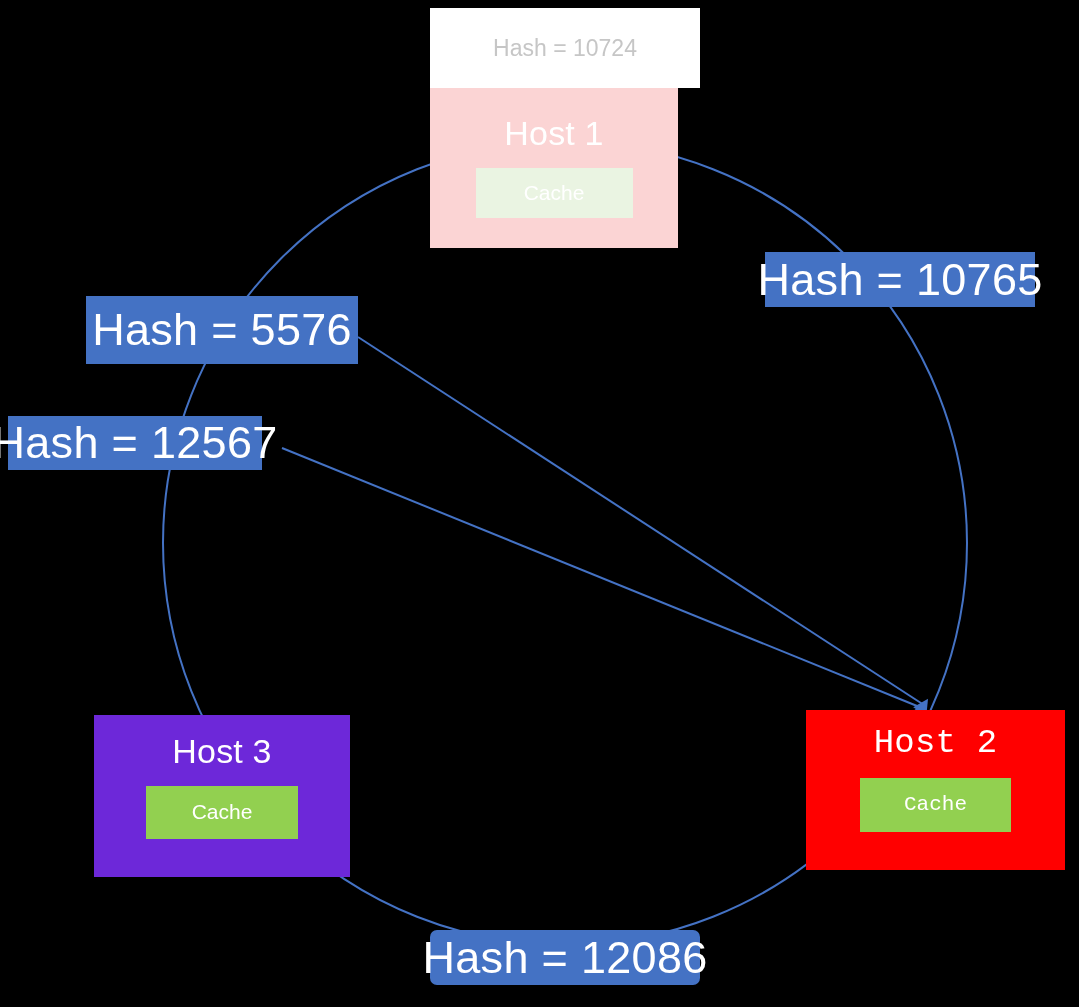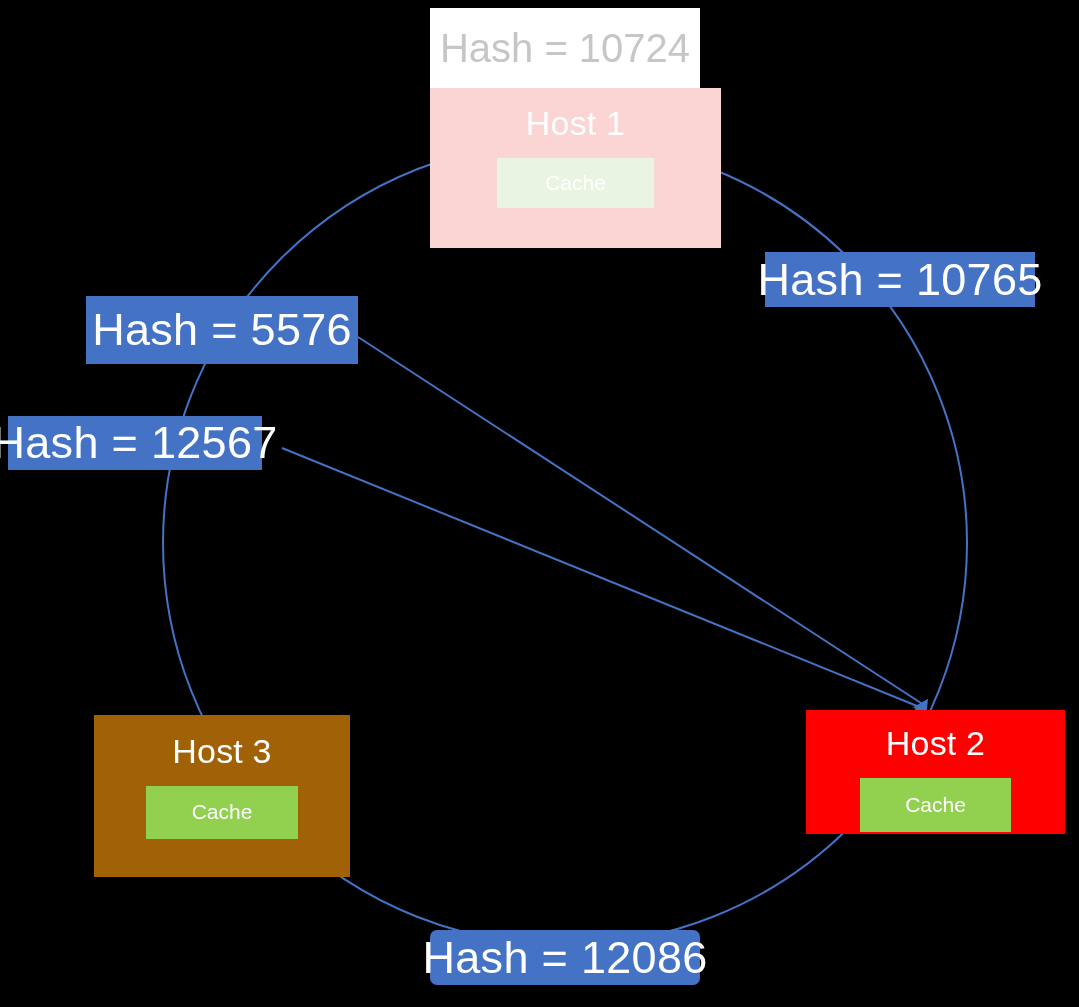--- a/index.html
+++ b/index.html
@@ -54,24 +54,24 @@
     color: #ffffff;
     font-size: 21px;
     white-space: nowrap;
     text-align: right;
   }
 
   
   #host-1 {
     left: 430px;
     top: 88px;
-    width: 291px;
+    width: 248px;
     height: 160px;
     background: #FBD4D4;
-    padding-top: 18px;
+    padding-top: 28px;
   }
   #host-1 .node-title { color: #ffffff; }
   #host-1 .cache-box {
     width: 157px;
     height: 50px;
     margin-top: 16px;
     background: #EAF4E2;
     color: #ffffff;
   }
 
@@ -82,47 +82,48 @@
     top: 8px;
     width: 270px;
     height: 80px;
     background: #FFFFFF;
     display: flex;
     align-items: center;
     justify-content: center;
   }
   #host-1-label .hash-text {
     color: #C6C6C6;
-    font-size: 40px;
+    font-size: 23px;
     white-space: nowrap;
   }
 
   
   #host-2 {
     left: 806px;
     top: 710px;
     width: 259px;
-    height: 124px;
+    height: 160px;
     background: #FF0000;
     padding-top: 16px;
+    font-family: Liberation Mono, monospace;
   }
   #host-2 .cache-box {
     width: 151px;
     height: 54px;
     margin-top: 16px;
     background: #92D050;
   }
 
   
   #host-3 {
     left: 94px;
     top: 715px;
     width: 256px;
     height: 162px;
-    background: #a16207;
+    background: #6d28d9;
     padding-top: 19px;
   }
   #host-3 .cache-box {
     width: 152px;
     height: 53px;
     margin-top: 16px;
     background: #92D050;
   }
 
   

